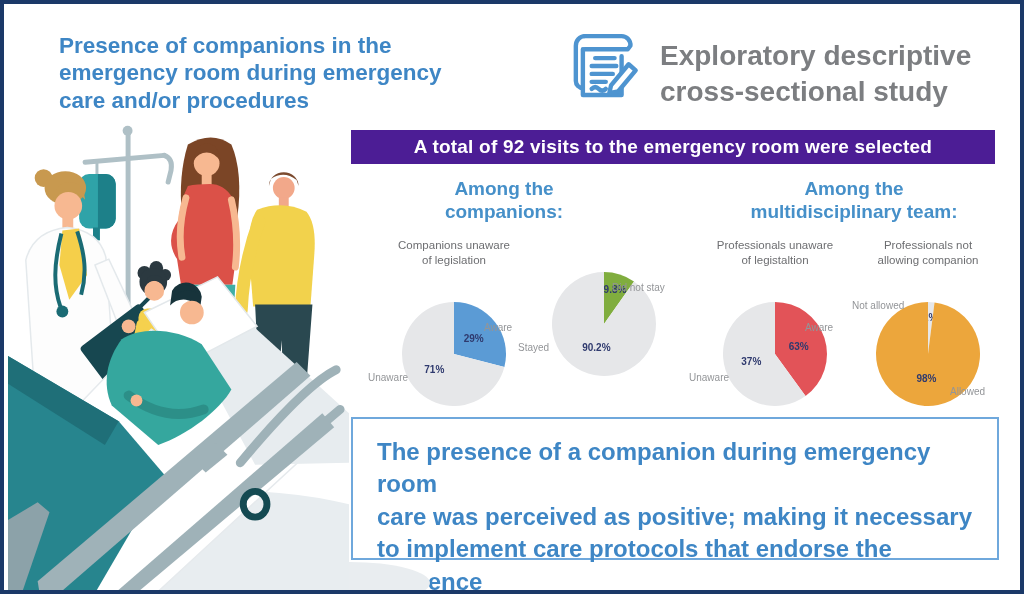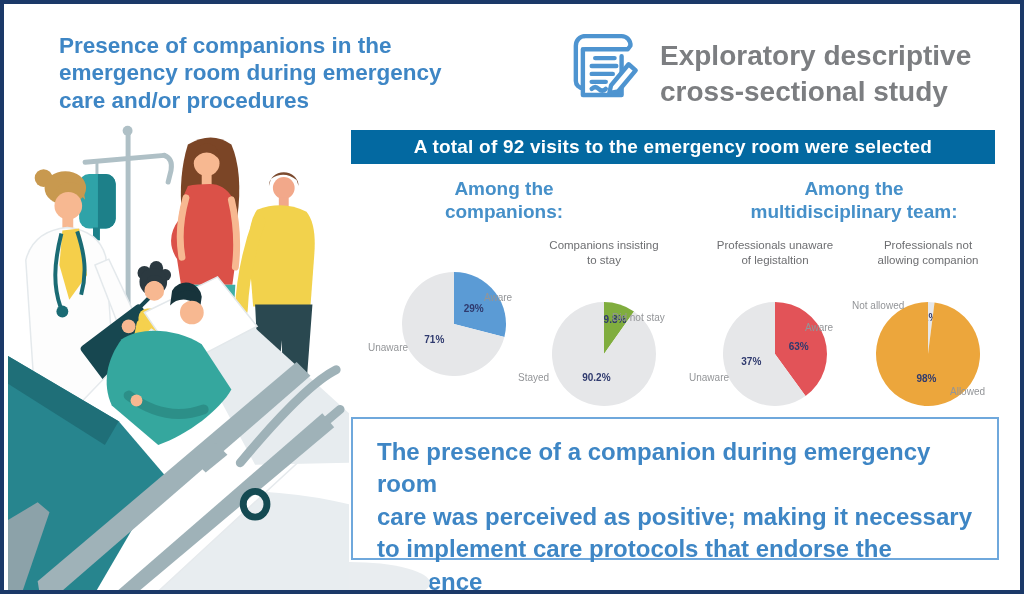--- a/index.html
+++ b/index.html
@@ -6,21 +6,21 @@
   body{font-family:"Liberation Sans","DejaVu Sans",sans-serif;}
   .page{position:relative;width:1024px;height:594px;background:#ffffff;border:4px solid #1B3968;box-sizing:border-box;overflow:hidden;}
   .pre{white-space:pre-line;}
 
   .main-title{position:absolute;left:55px;top:28px;width:470px;font-size:22.5px;font-weight:700;color:#3E86C5;line-height:1.22;}
 
   .study{position:absolute;left:556px;top:14px;width:430px;height:96px;}
   .study-icon{position:absolute;left:0;top:2px;width:88px;height:92px;}
   .study-label{position:absolute;left:100px;top:20px;width:330px;font-size:28px;font-weight:700;color:#7C7E81;line-height:1.3;}
 
-  .banner{position:absolute;left:347px;top:126px;width:644px;height:34px;background:#0369a1;color:#ffffff;font-size:19px;font-weight:700;display:flex;align-items:center;justify-content:center;letter-spacing:.2px;}
+  .banner{position:absolute;left:347px;top:126px;width:644px;height:34px;background:#4c1d95;color:#ffffff;font-size:19px;font-weight:700;display:flex;align-items:center;justify-content:center;letter-spacing:.2px;}
 
   .section-heading{position:absolute;top:174px;font-size:19px;font-weight:700;color:#4690C9;line-height:1.2;text-align:center;}
   .heading-1{left:380px;width:240px;}
   .heading-2{left:708px;width:284px;}
 
   .pie-box{position:absolute;top:234px;width:152px;height:152px;}
   .pie-title{font-size:11.5px;color:#6D6E71;text-align:center;line-height:1.3;font-weight:400;}
   .pie-area{position:relative;height:140px;margin-top:4px;}
   .pie-svg{position:absolute;left:24px;top:30px;width:104px;height:104px;}
   text.pct{font-family:"Liberation Sans","DejaVu Sans",sans-serif;font-size:10px;font-weight:700;fill:#2F3A6E;text-anchor:middle;}
@@ -62,34 +62,34 @@
   </div>
 
   <div class="banner">A total of 92 visits to the emergency room were selected</div>
 
   <div class="section-heading heading-1 pre">Among the
 companions:</div>
   <div class="section-heading heading-2 pre">Among the
 multidisciplinary team:</div>
 
   <div class="pie-box" style="left:374px">
+    <div class="pie-title pre">Companions unaware
+of legislation</div>
     <div class="pie-area">
         <svg viewBox="0 0 104 104" class="pie-svg">
           <path d="M52,52 L52.00,0.00 A52,52 0 0 1 102.37,64.93 Z" fill="#5B9BD5"></path>
           <text x="71.7" y="40.2" class="pct">29%</text>
           <path d="M52,52 L102.37,64.93 A52,52 0 1 1 52.00,0.00 Z" fill="#E6E7E9"></path>
           <text x="32.3" y="70.8" class="pct">71%</text>
         </svg>
         <div class="out-label pos-right-upper">Aware</div>
         <div class="out-label pos-left-lower">Unaware</div>
       </div>
   </div>
   <div class="pie-box" style="left:524px">
-    <div class="pie-title pre">Companions insisting
-to stay</div>
     <div class="pie-area">
         <svg viewBox="0 0 104 104" class="pie-svg">
           <path d="M52,52 L52.00,0.00 A52,52 0 0 1 82.03,9.55 Z" fill="#80AD3E"></path>
           <text x="63.0" y="20.8" class="pct">9.8%</text>
           <path d="M52,52 L82.03,9.55 A52,52 0 1 1 52.00,0.00 Z" fill="#E6E7E9"></path>
           <text x="44.4" y="79.3" class="pct">90.2%</text>
         </svg>
         <div class="out-label pos-top-right">Did not stay</div>
         <div class="out-label pos-left-lower">Stayed</div>
       </div>

